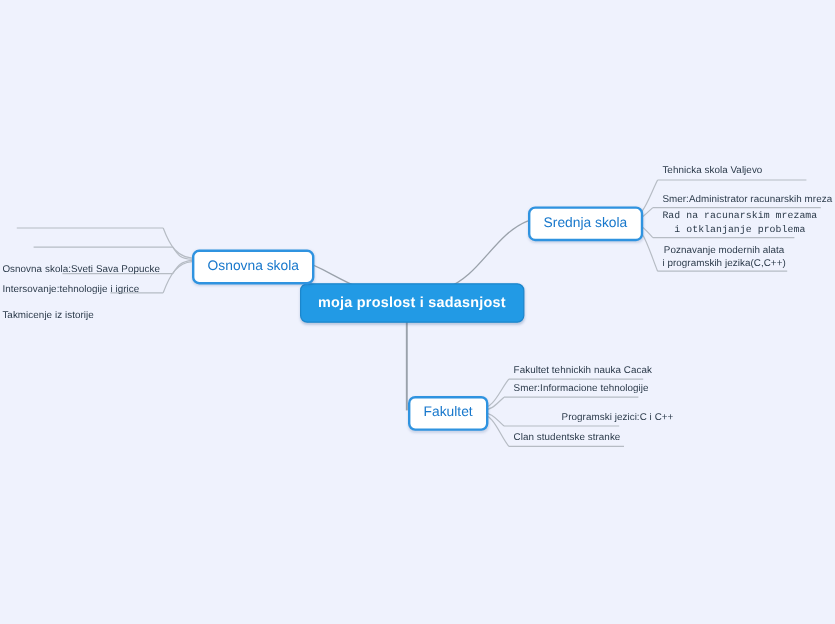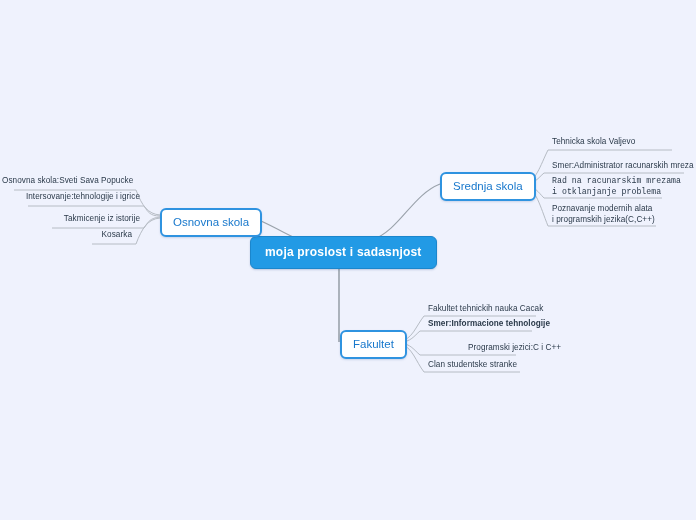--- a/index.html
+++ b/index.html
@@ -55,24 +55,25 @@
   }
   .leaf-node {
     color: #2b3a4a;
     font-size: 8.2px;
     line-height: 10.5px;
     padding: 0 2px 2px 2px;
     text-align: left;
     letter-spacing: .05px;
   }
   .leaf-node.right {
-    text-align: left;
+    text-align: center;
   }
   .leaf-node.left {
-    text-align: right;
+    text-align: left;
+    margin-top: 44px;
   }
 </style>
 </head>
 <body>
 
 <div id="canvas">
 
   <svg id="connectors" viewBox="0 0 696 520">
     <g fill="none" stroke="#9aa2ab" stroke-width="1.1">
 
@@ -128,23 +129,20 @@
 
   <div class="node leaf-node left" style="left:0px; top:176px; width:134px;">
     <span>Osnovna skola:Sveti Sava Popucke</span>
   </div>
   <div class="node leaf-node left" style="left:0px; top:192px; width:142px;">
     <span>Intersovanje:tehnologije i igrice</span>
   </div>
   <div class="node leaf-node left" style="left:0px; top:214px; width:142px;">
     <span>Takmicenje iz istorije</span>
   </div>
-  <div class="node leaf-node left" style="left:0px; top:230px; width:134px;">
-    <span>Kosarka</span>
-  </div>
 
   <div class="node branch-node" style="left:440px; top:172px;">
     <span>Srednja skola</span>
   </div>
 
   <div class="node leaf-node right" style="left:550px; top:137px;">
     <span>Tehnicka skola Valjevo</span>
   </div>
   <div class="node leaf-node right" style="left:550px; top:161px;">
     <span>Smer:Administrator racunarskih mreza</span>
@@ -158,21 +156,21 @@
     <div>i programskih jezika(C,C++)</div>
   </div>
 
   <div class="node branch-node" style="left:340px; top:330px;">
     <span>Fakultet</span>
   </div>
 
   <div class="node leaf-node right" style="left:426px; top:304px;">
     <span>Fakultet tehnickih nauka Cacak</span>
   </div>
-  <div class="node leaf-node right" style="left:426px; top:319px;font-weight:bold;">
+  <div class="node leaf-node right" style="left:426px; top:319px;">
     <span>Smer:Informacione tehnologije</span>
   </div>
   <div class="node leaf-node right" style="left:426px; top:343px;margin-left:40px;">
     <span>Programski jezici:C i C++</span>
   </div>
   <div class="node leaf-node right" style="left:426px; top:360px;">
     <span>Clan studentske stranke</span>
   </div>
 
 </div>

